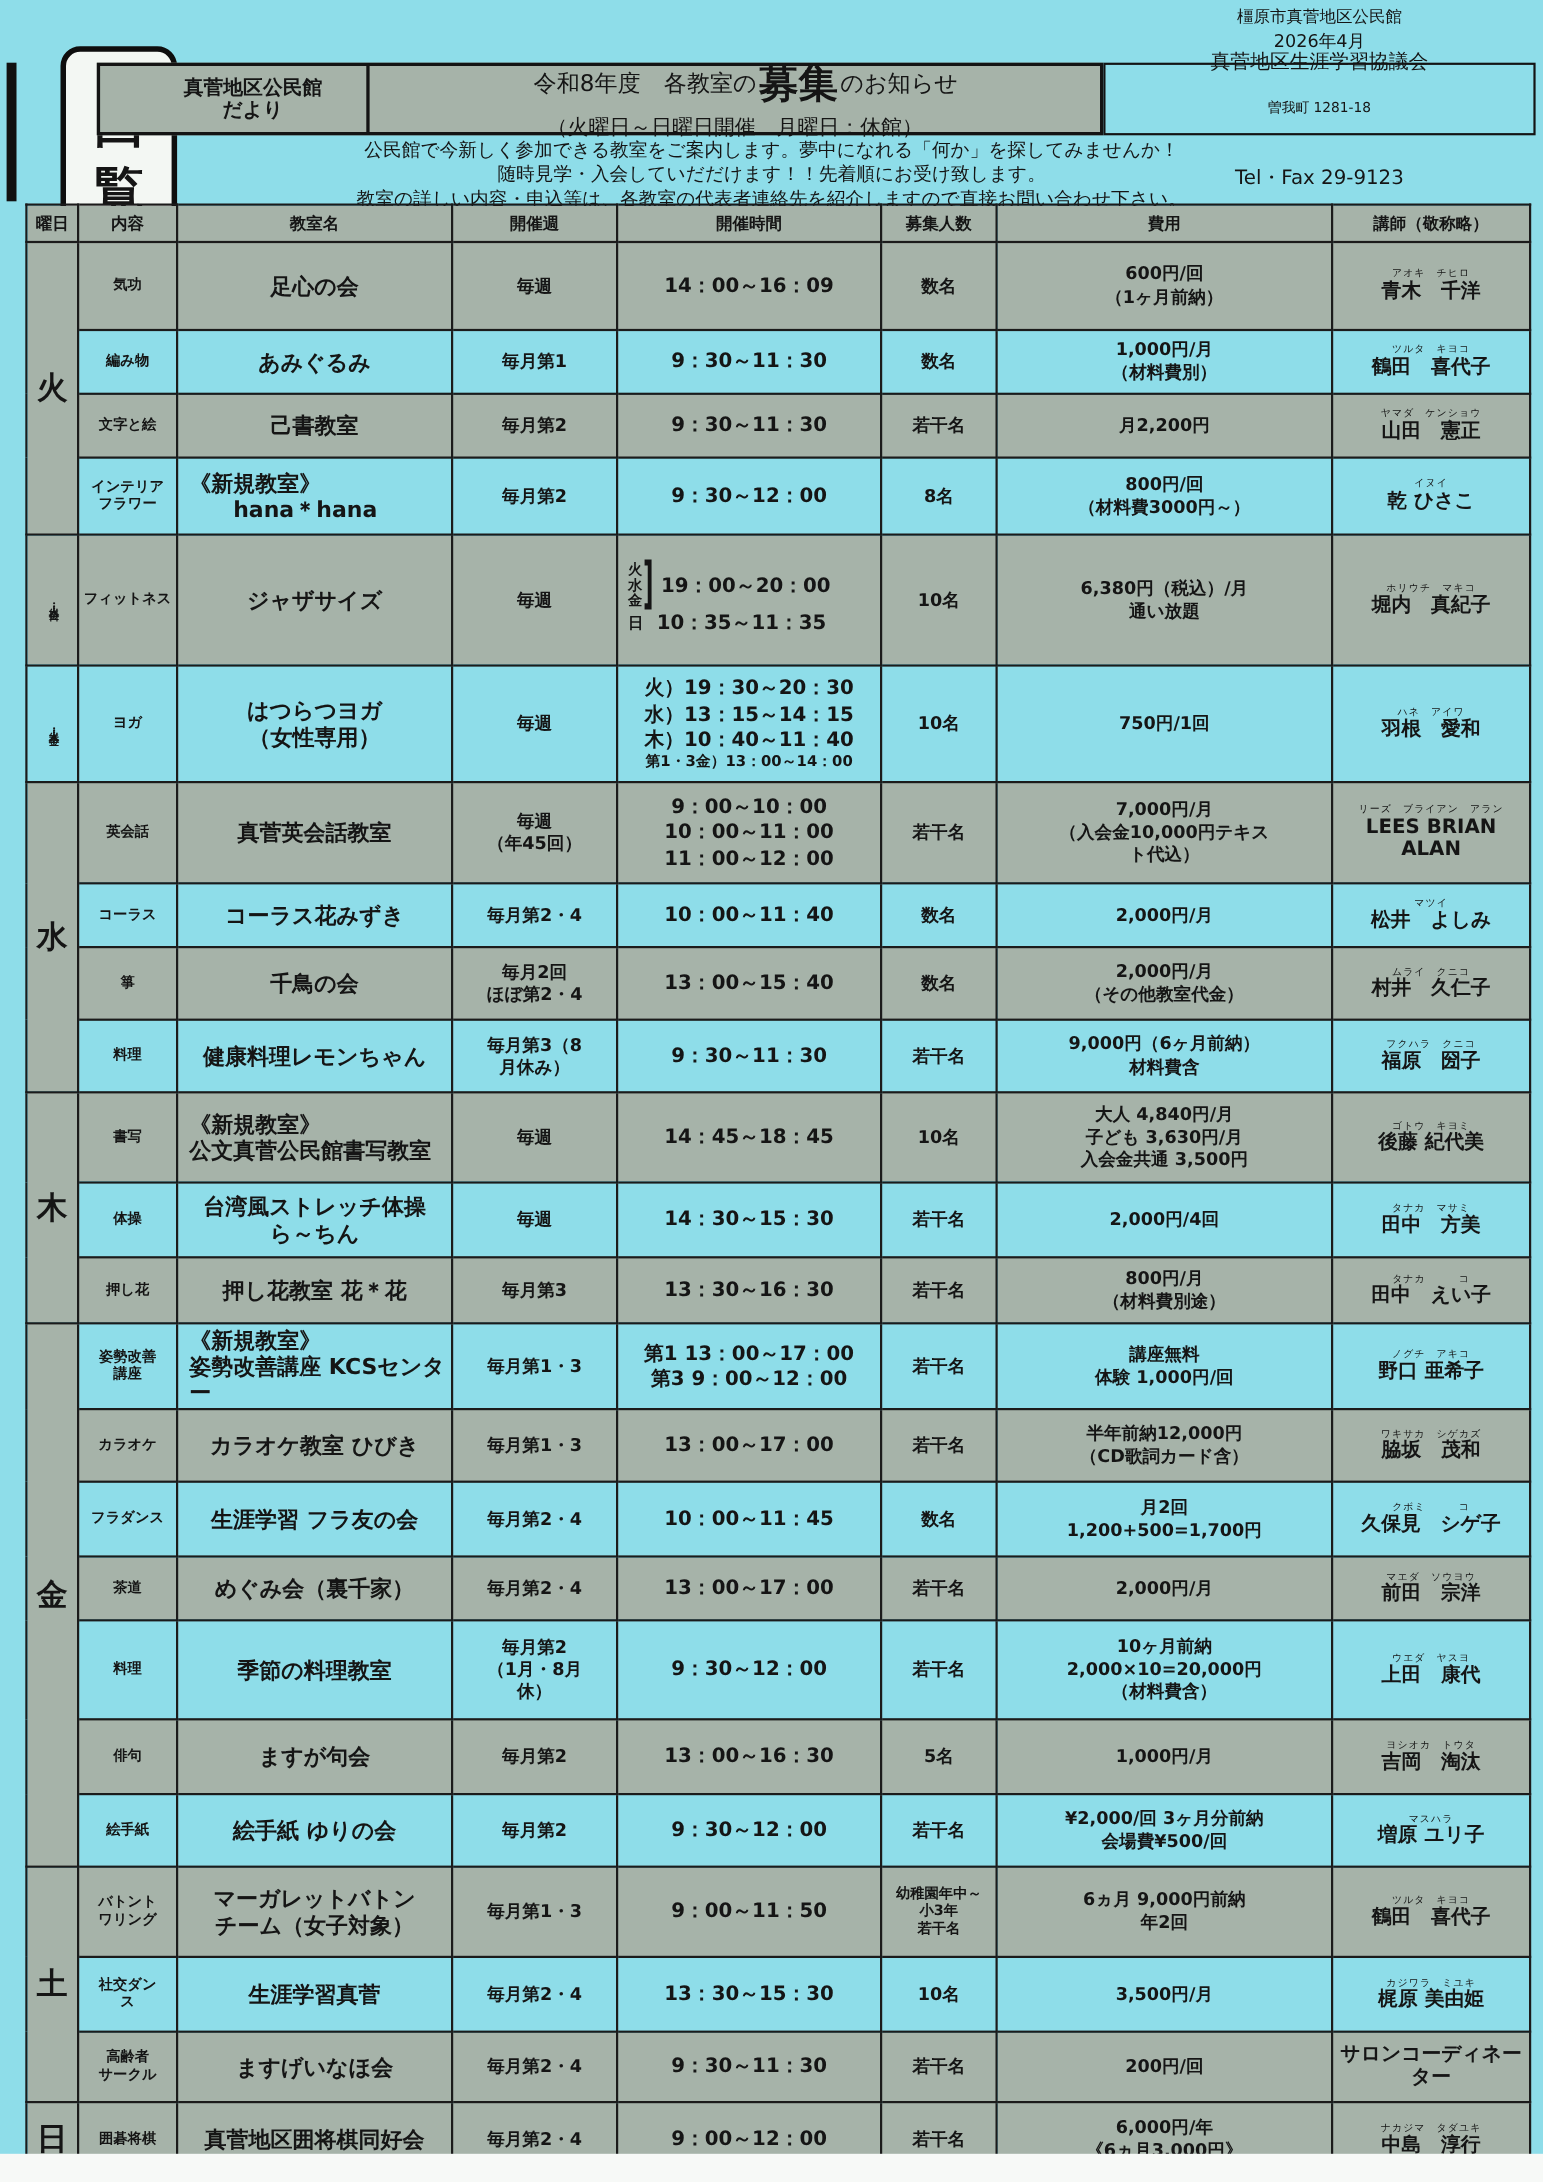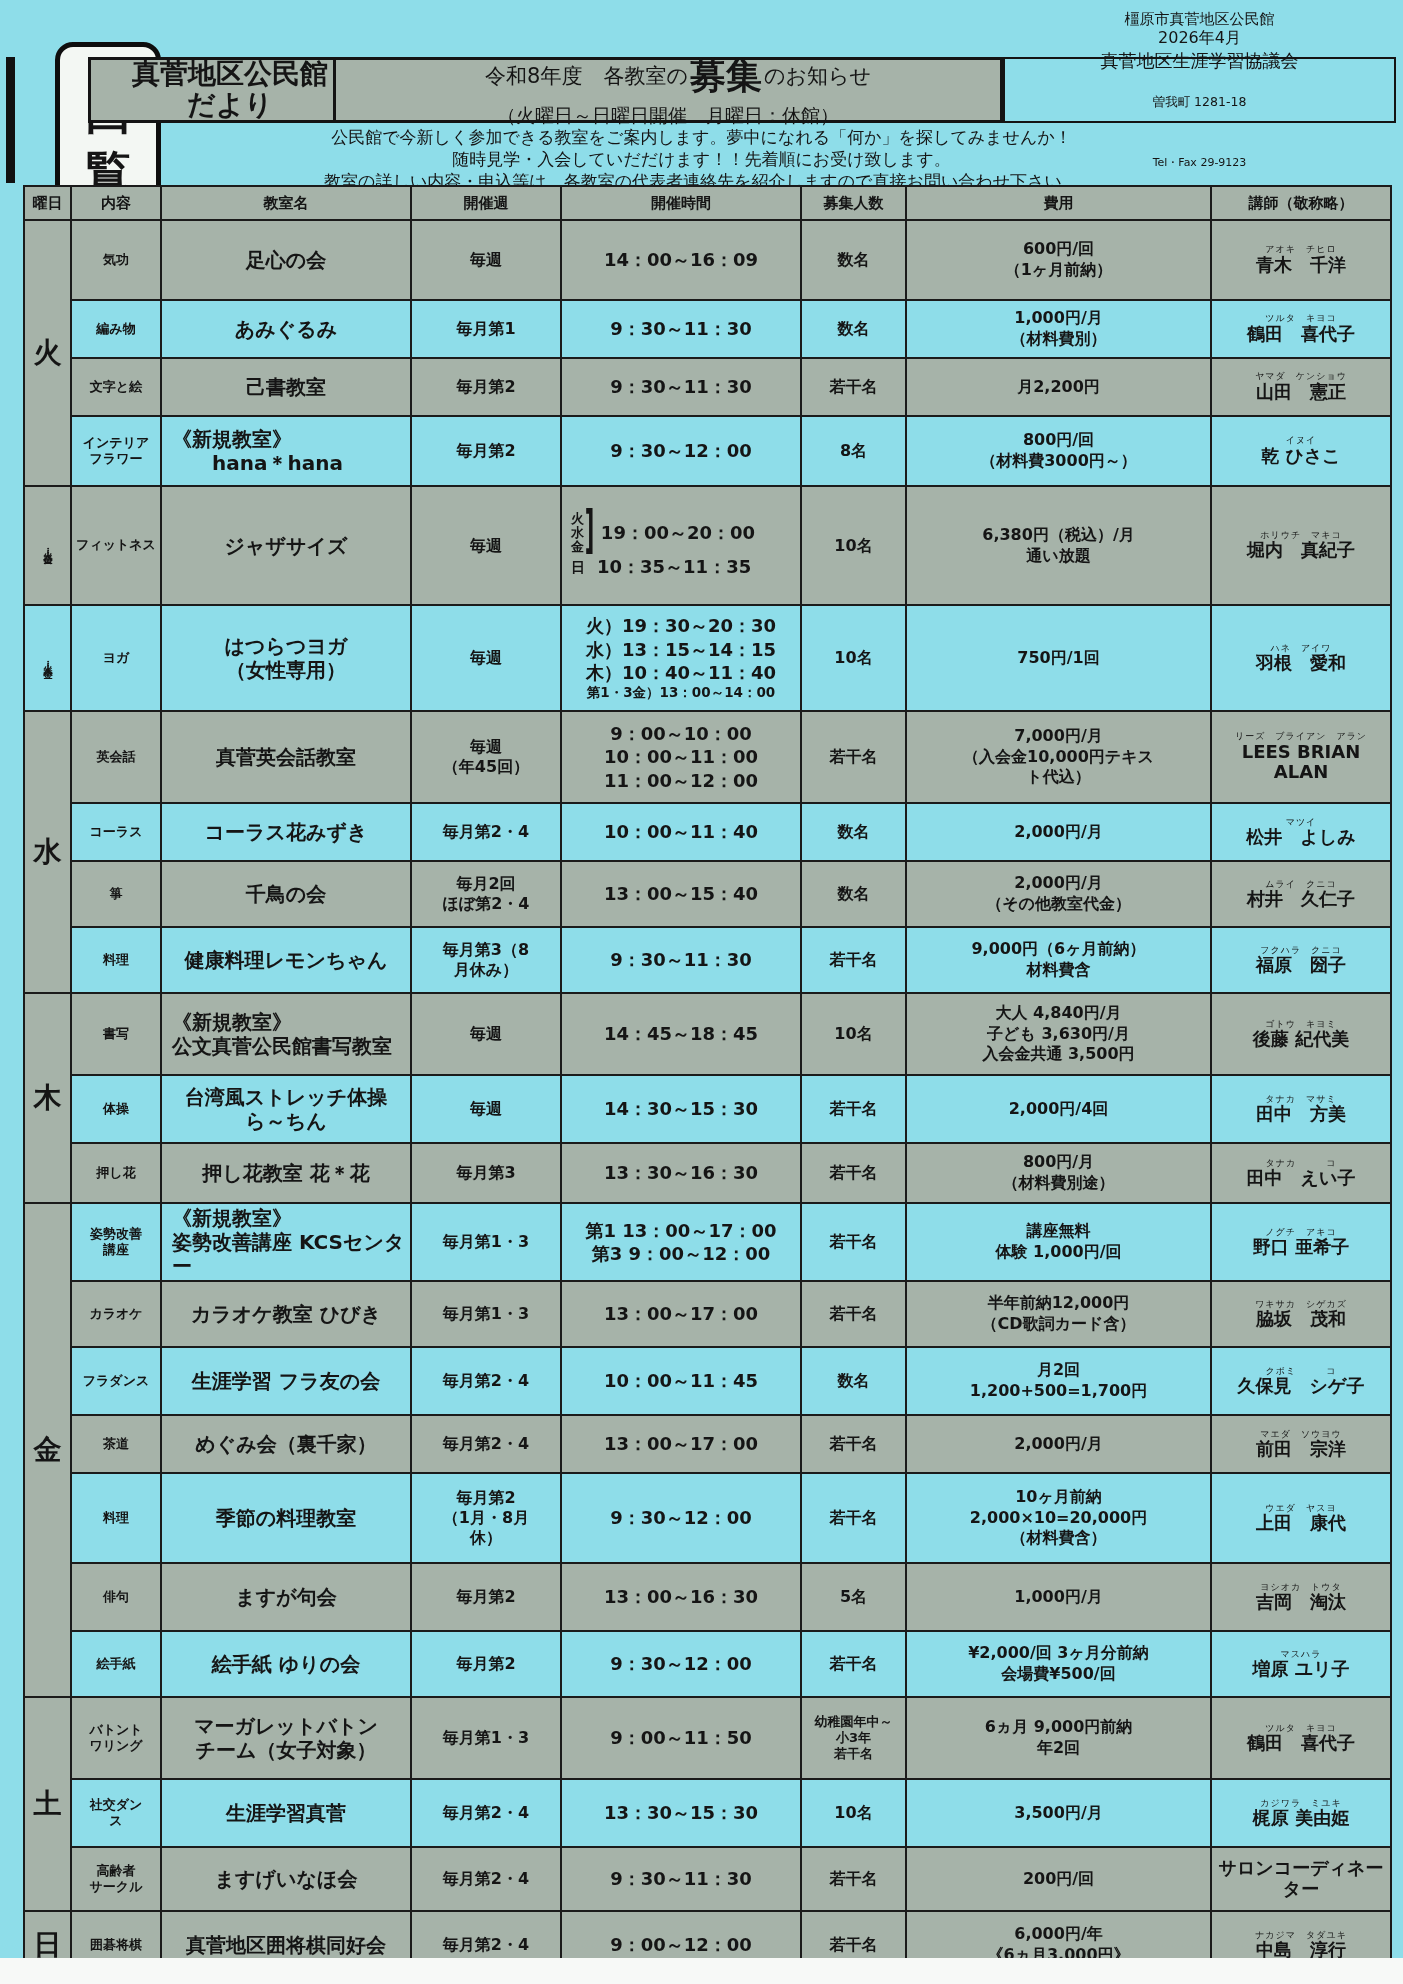--- a/index.html
+++ b/index.html
@@ -23,39 +23,39 @@
 
   
   .title-strip{
     position:absolute;left:88px;top:57px;width:915px;height:66px;
     background:#a6b3a9;border:3px solid #141414;box-sizing:border-box;
     display:flex;
   }
   .strip-left{
     width:245px;border-right:3px solid #141414;box-sizing:border-box;
     display:flex;flex-direction:column;align-items:center;justify-content:center;
-    font-size:28px;font-weight:bold;line-height:1.1;padding-left:36px;
+    font-size:18px;font-weight:bold;line-height:1.1;padding-left:36px;
   }
   .strip-center{
     flex:1;display:flex;flex-direction:column;align-items:center;justify-content:center;
   }
   .notice-line1{font-size:21px;display:flex;align-items:center;margin-left:20px;}
   .notice-line1 .boshu{font-size:36px;font-weight:bold;margin:0 2px;}
   .notice-line2{font-size:19px;margin-top:2px;}
 
   .date-label{position:absolute;left:1003px;top:28px;width:393px;text-align:center;font-size:16px;}
   .contact-box{
     position:absolute;left:1003px;top:57px;width:393px;height:66px;
     border:2.5px solid #141414;box-sizing:border-box;background:#8edde9;
     display:flex;flex-direction:column;align-items:center;justify-content:center;line-height:1.16;gap:23px;
   }
   .contact-box .c1{font-size:15px;}
   .contact-box .c2{font-size:18px;}
   .contact-box .c3{font-size:12.5px;}
-  .contact-box .c4{font-size:11px;margin-top:24px;}
+  .contact-box .c4{font-size:18px;margin-top:24px;}
 
   .intro{position:absolute;left:0;top:126px;width:1403px;text-align:center;font-size:17px;line-height:22px;}
 
   
   table.classes{
     position:absolute;left:23px;top:185px;width:1367px;
     border-collapse:collapse;table-layout:fixed;
   }
   table.classes th,table.classes td{
     border:2px solid #1b1b1b;text-align:center;vertical-align:middle;

